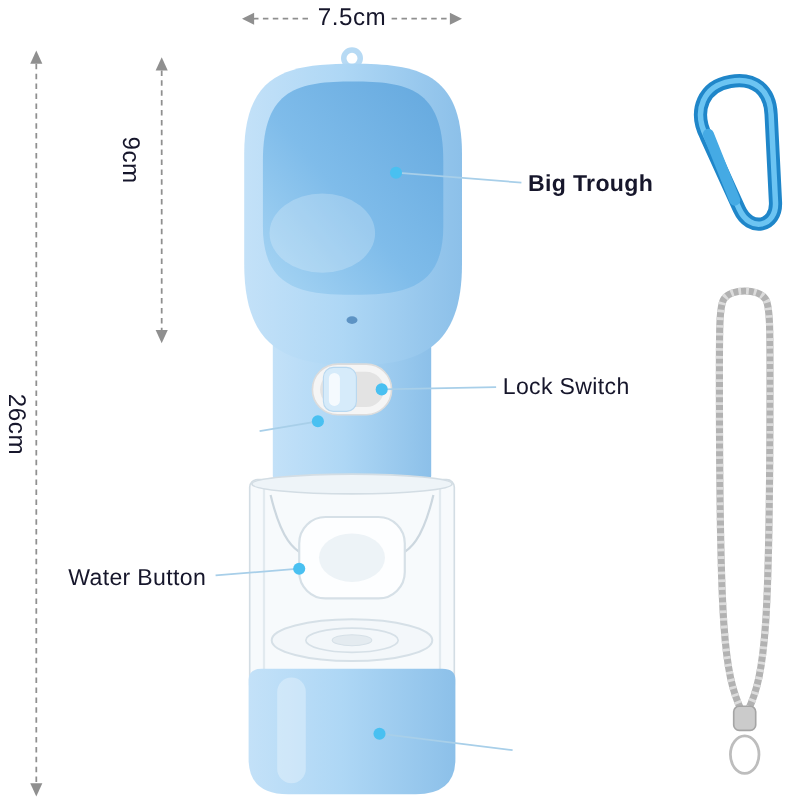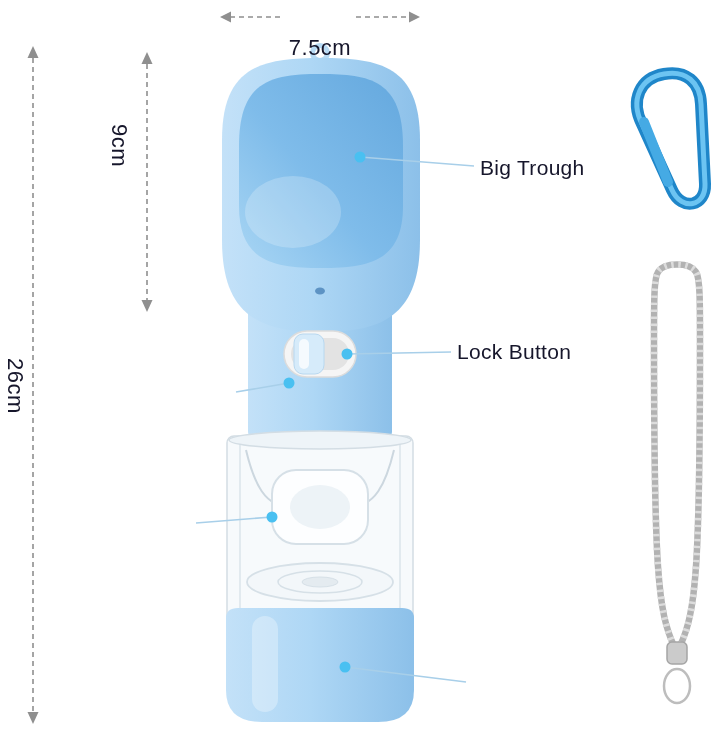--- a/index.html
+++ b/index.html
@@ -20,21 +20,21 @@
     white-space:nowrap;
   }
   .dim {
     position:absolute;
     font-size:22px;
     color:#16162b;
     letter-spacing:.5px;
     white-space:nowrap;
   }
   .dim.vertical { writing-mode:vertical-rl; text-orientation:mixed; }
-  .dim.horizontal { width:84px; text-align:center;margin-top:32px; }
+  .dim.horizontal { width:84px; text-align:center; }
 </style>
 </head>
 <body>
 
 <div class="canvas">
 
   <svg class="svg-layer" width="715" height="736" viewBox="0 0 715 736">
     <defs>
       <linearGradient id="gBody" x1="0" y1="0" x2="1" y2="0">
         <stop offset="0" stop-color="#c3e1f8"></stop>
@@ -137,20 +137,21 @@
       <circle cx="345" cy="667" r="5.5"></circle>
     </g>
   </svg>
 
   <div class="dim horizontal" style="left:278px; top:3px;">7.5cm</div>
 
   <div class="dim vertical" style="left:106px; top:124px;">9cm</div>
 
   <div class="dim vertical" style="left:2px; top:358px;">26cm</div>
 
-  <div class="label" style="left:480px; top:156px;">Big Trough</div>
+  <div class="label" style="left:480px; top:156px;font-weight:bold;">Big Trough</div>
 
-  <div class="label" style="left:457px; top:340px;">Lock Button</div>
+  <div class="label" style="left:457px; top:340px;">Lock Switch</div>
 
 
+  <div class="label" style="left:62px; top:514px;">Water Button</div>
 
 
 </div>
 
 </body></html>

